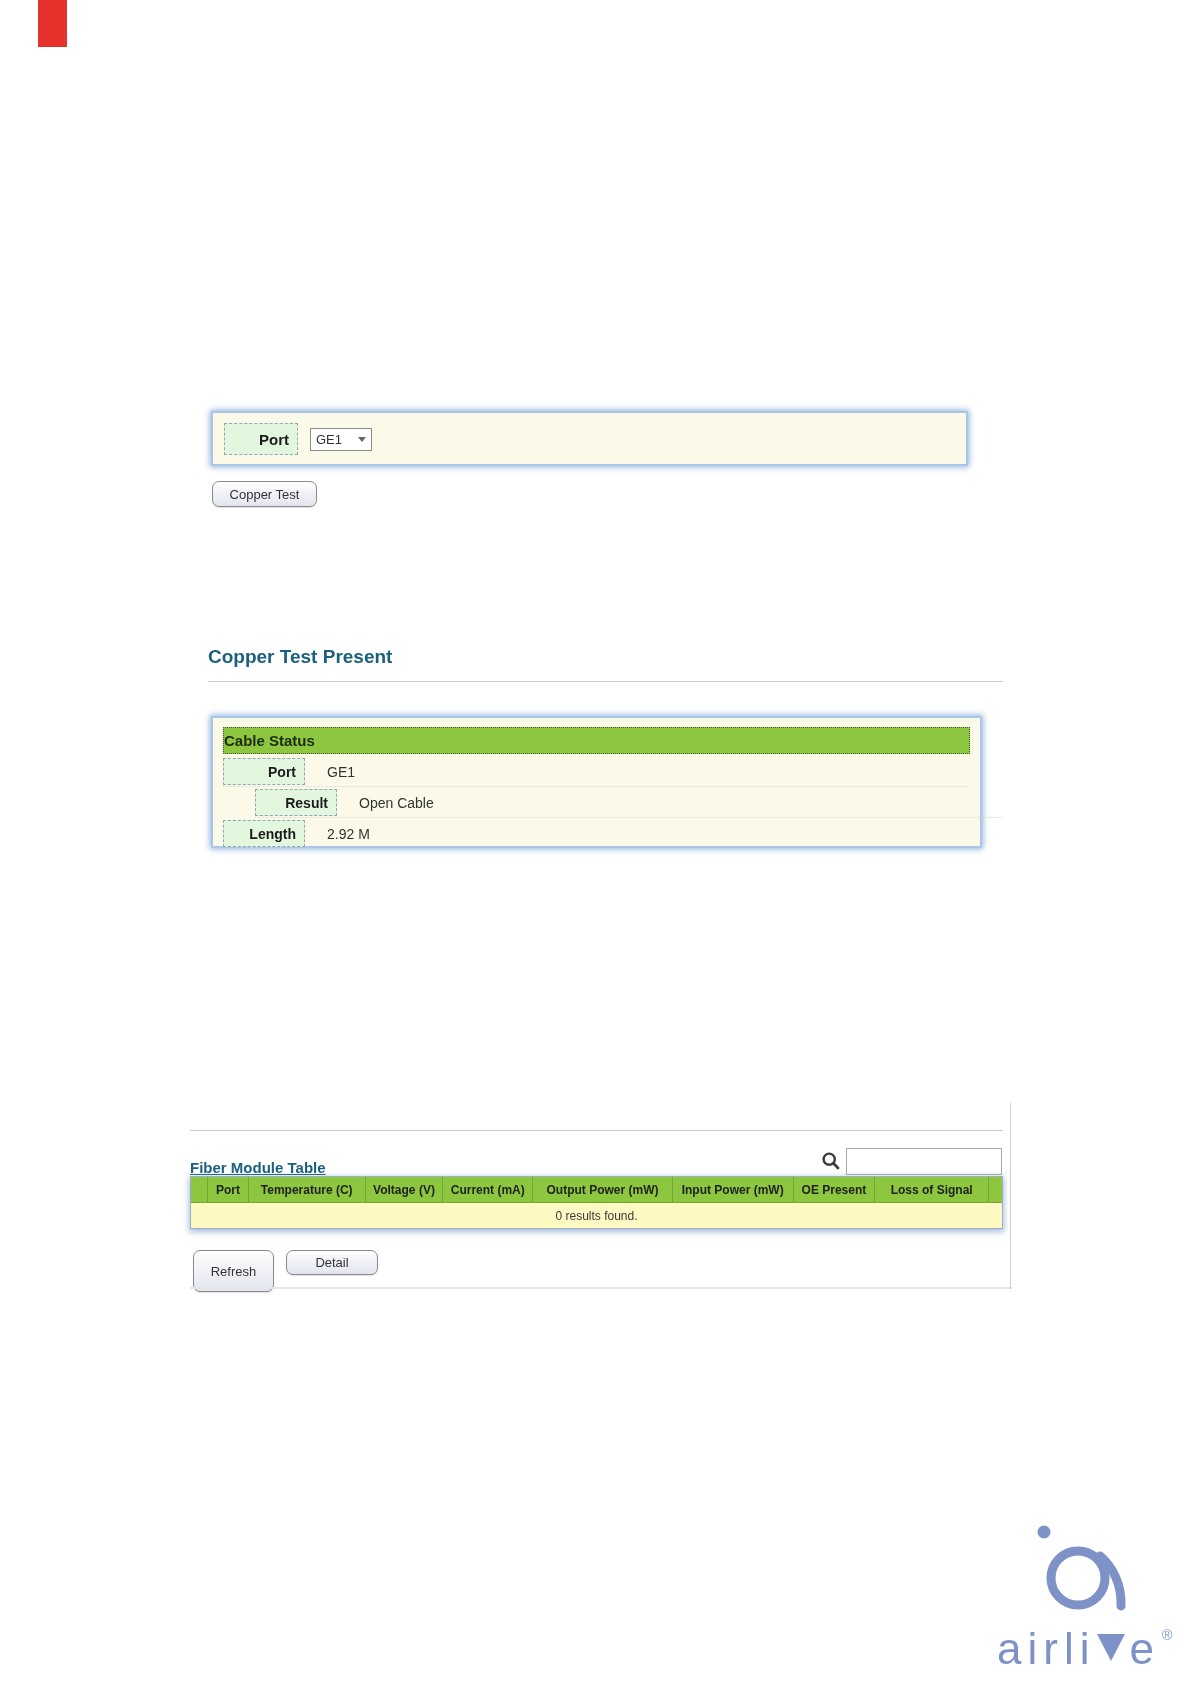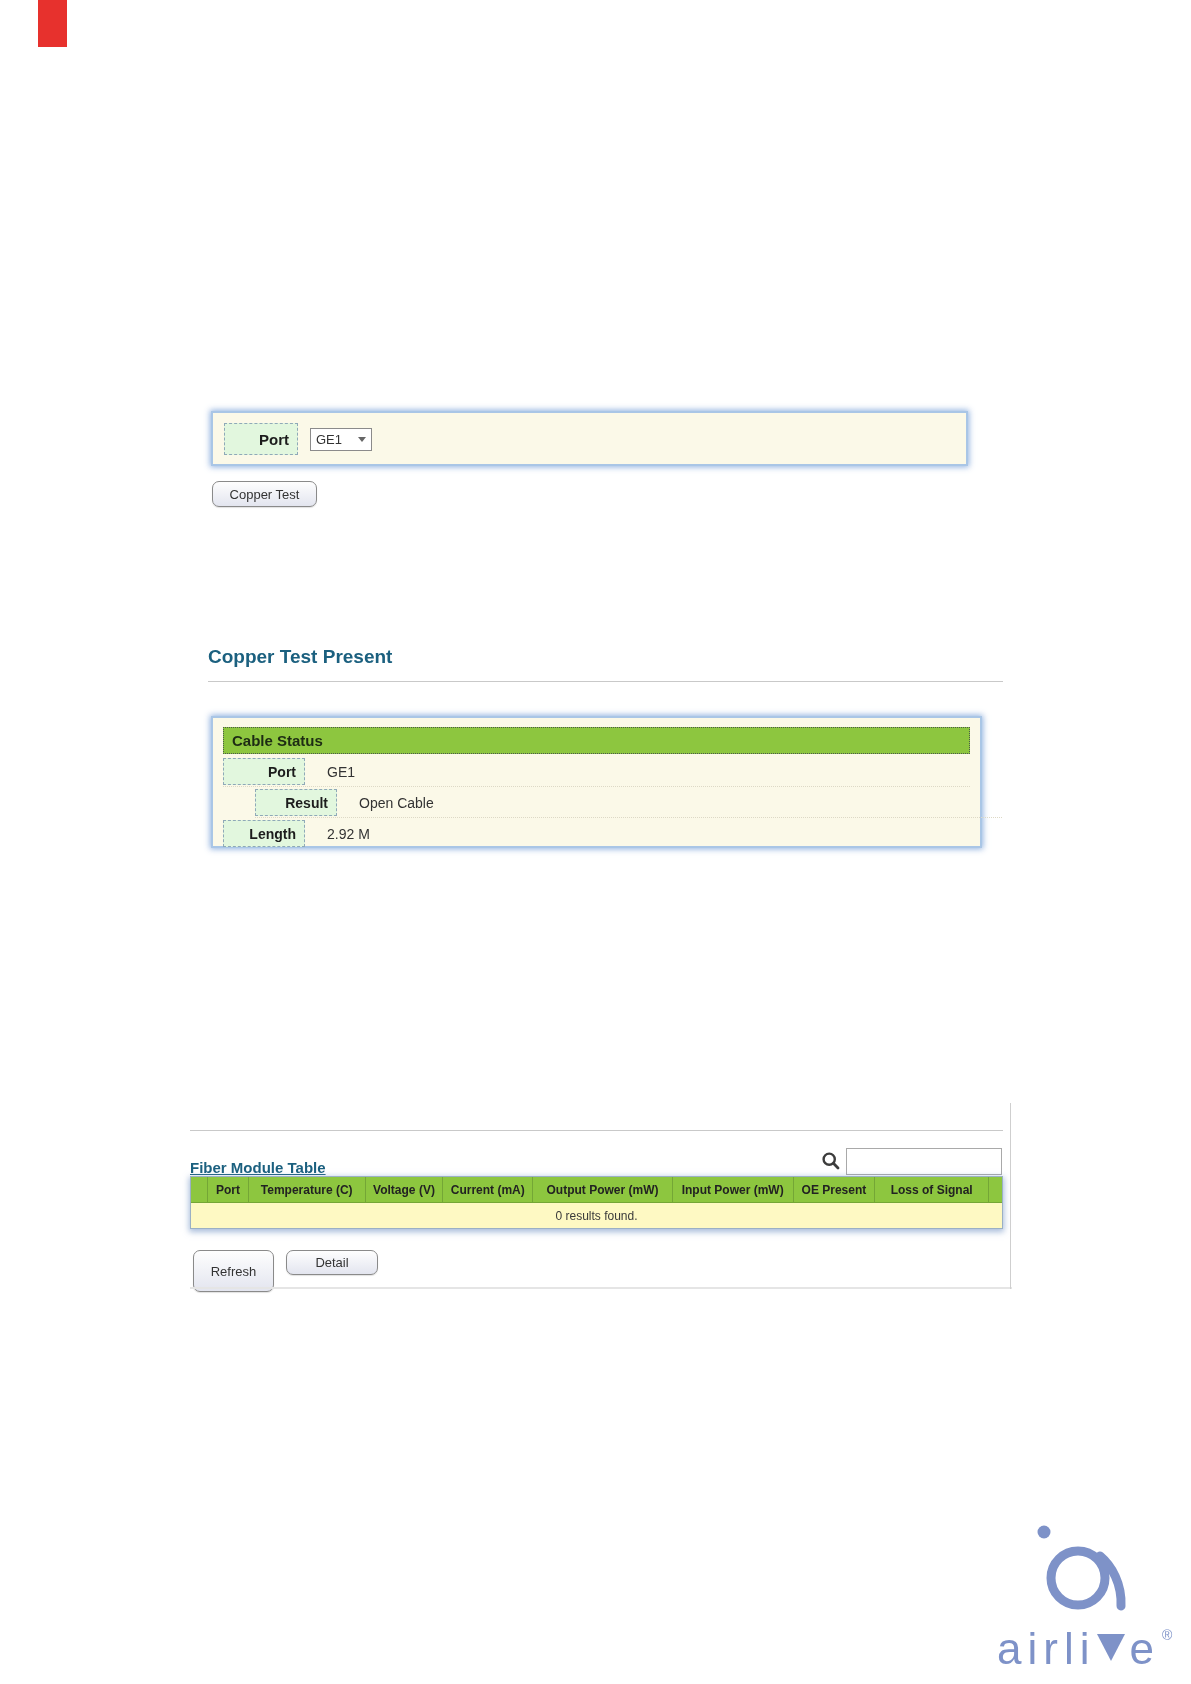--- a/index.html
+++ b/index.html
@@ -48,21 +48,21 @@
     font-size:13px; color:#333; cursor:default;
     box-shadow:0 1px 1px rgba(0,0,0,0.12);
   }
 
   .section-heading { font-weight:bold; color:#1b607f; }
   .h-rule { background:#c9c9c9; height:1px; }
 
   
   .cable-header {
     background:#8dc63f; border:1px dotted #4a5a4a;
-    display:flex; align-items:center; padding-left:8px;
+    display:flex; align-items:center; padding-left:0;
     font-weight:bold; font-size:15px; color:#1d2b14;
   }
   .cable-row { position:absolute; left:10px; width:747px; height:31px; border-bottom:1px dotted #ddd9c6; }
   .cable-row .label-cell { position:absolute; left:0; top:2px; width:82px; height:27px; font-size:14px; }
   .cable-value { position:absolute; left:104px; top:0; height:31px; display:flex; align-items:center; font-size:14px; color:#333; }
 
   
   .fiber-table {
     border:1px solid #9bb0c4;
     box-shadow:0 2px 6px 1px rgba(122,152,200,0.65);

